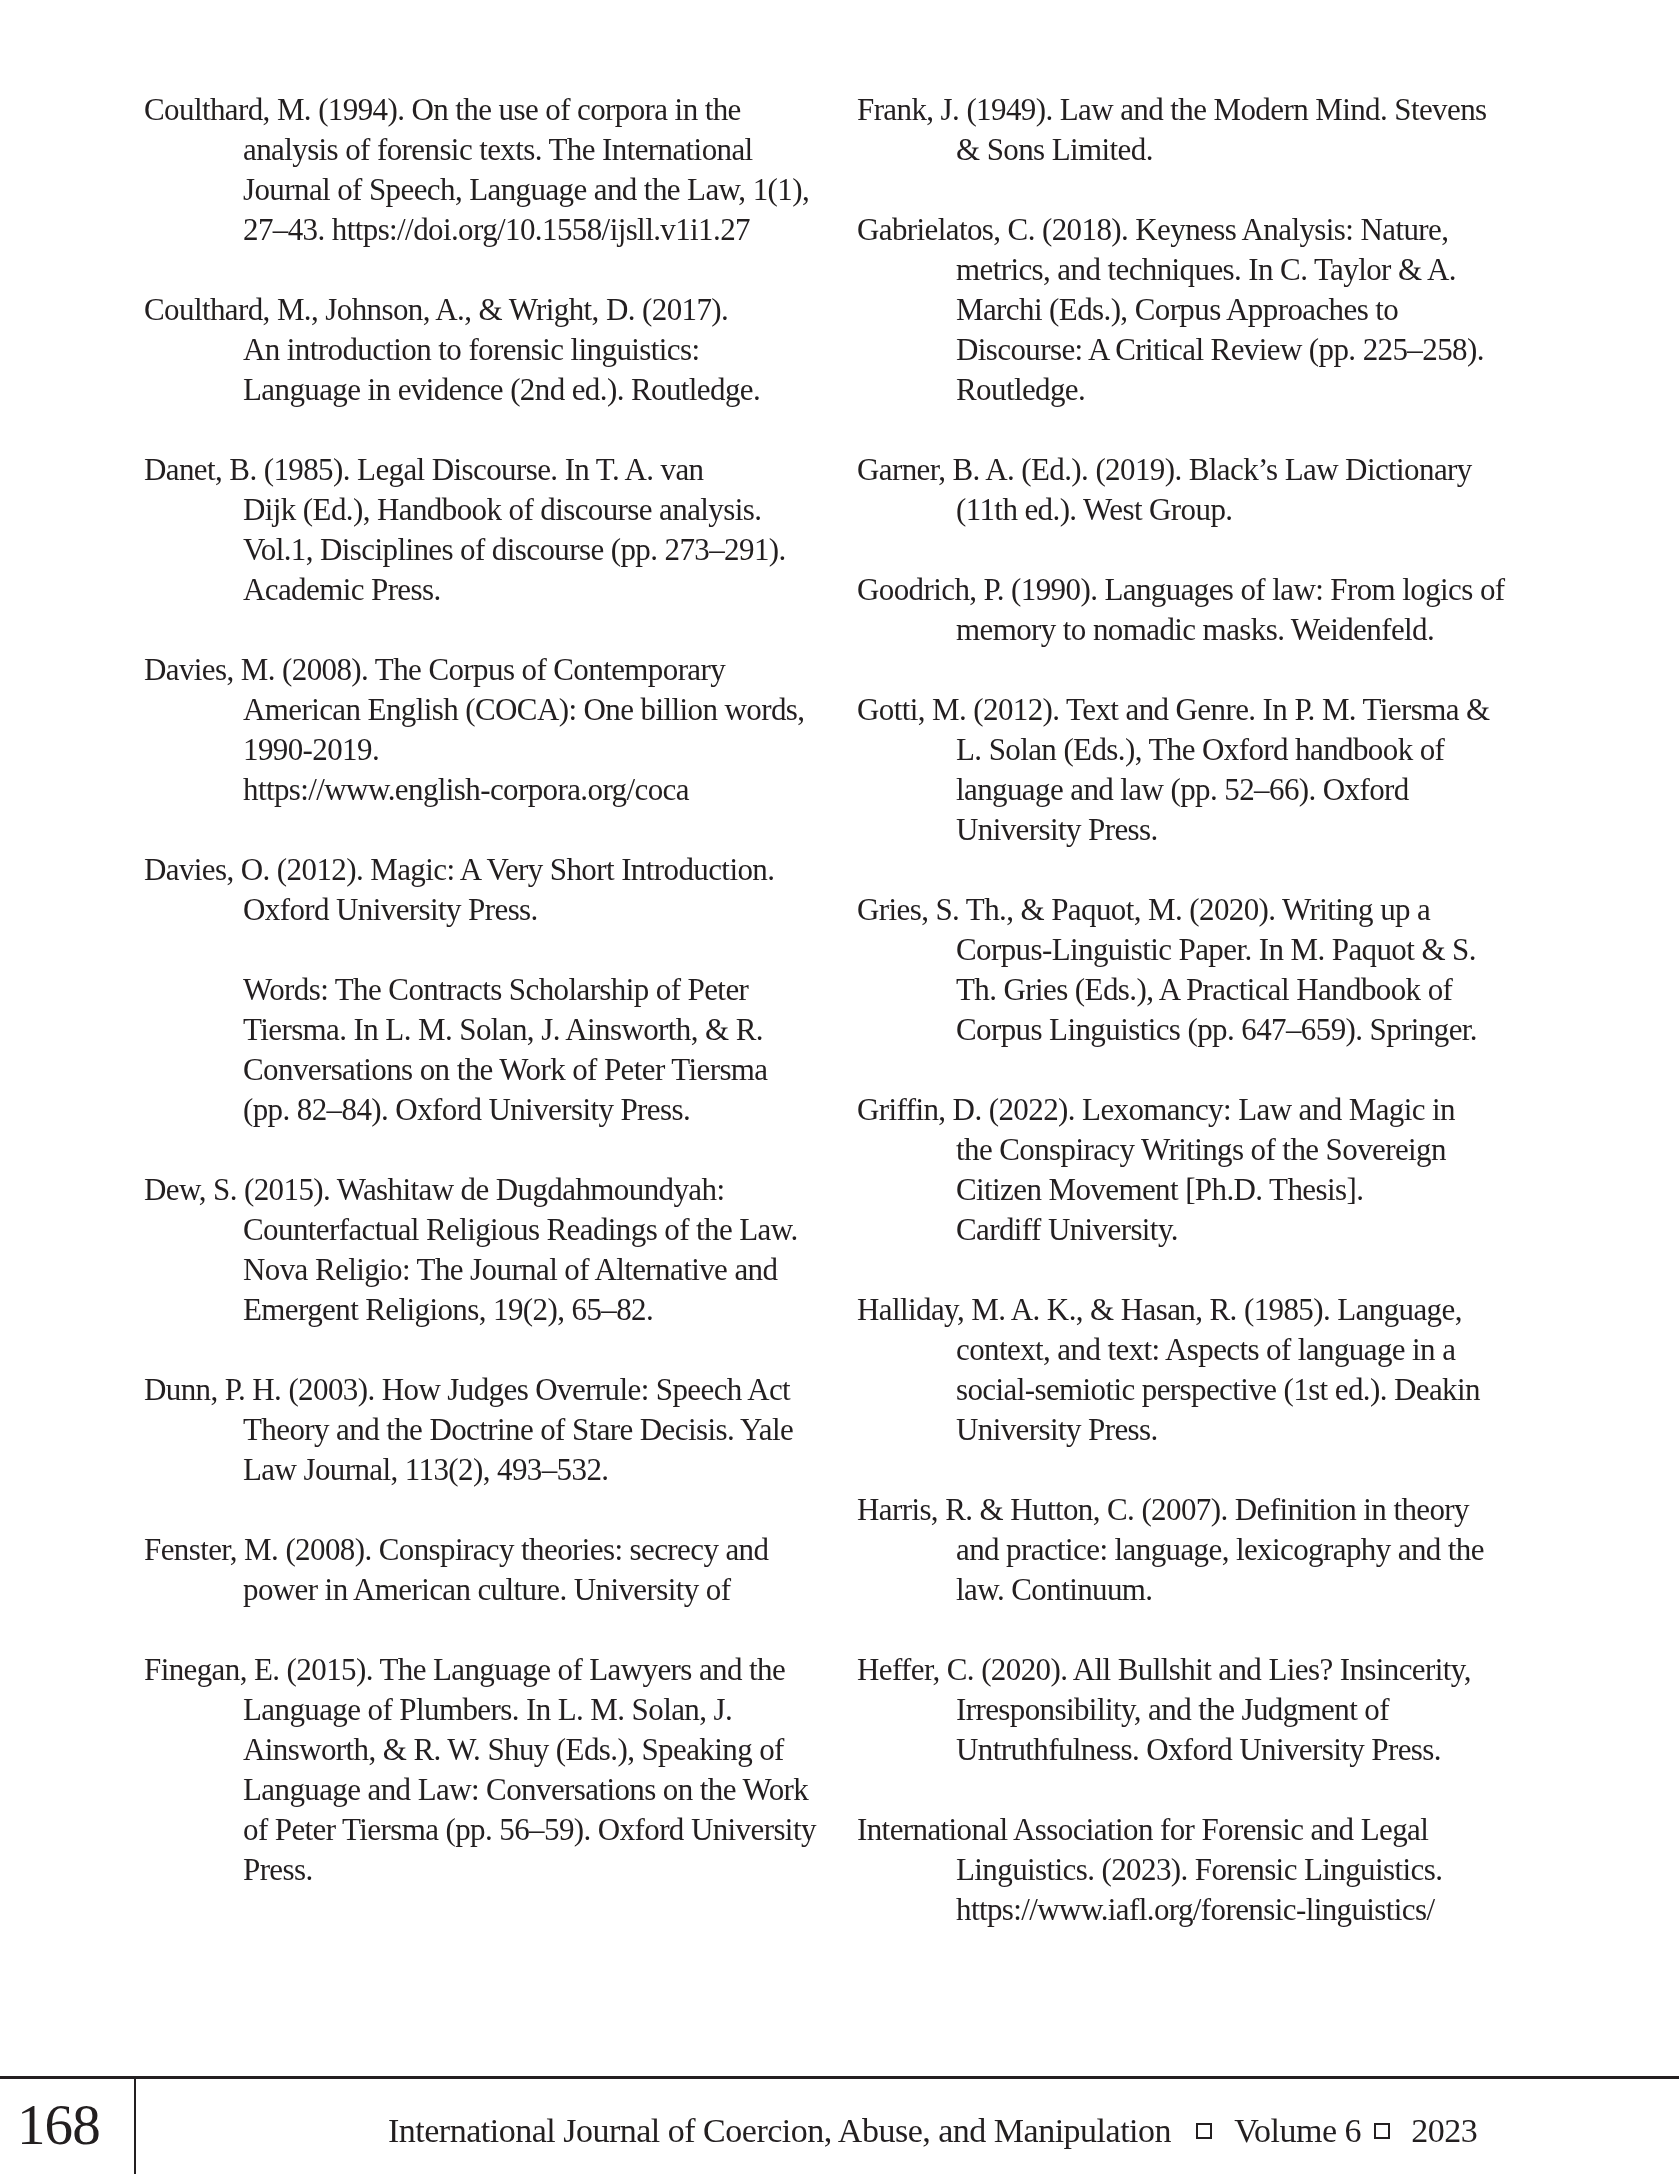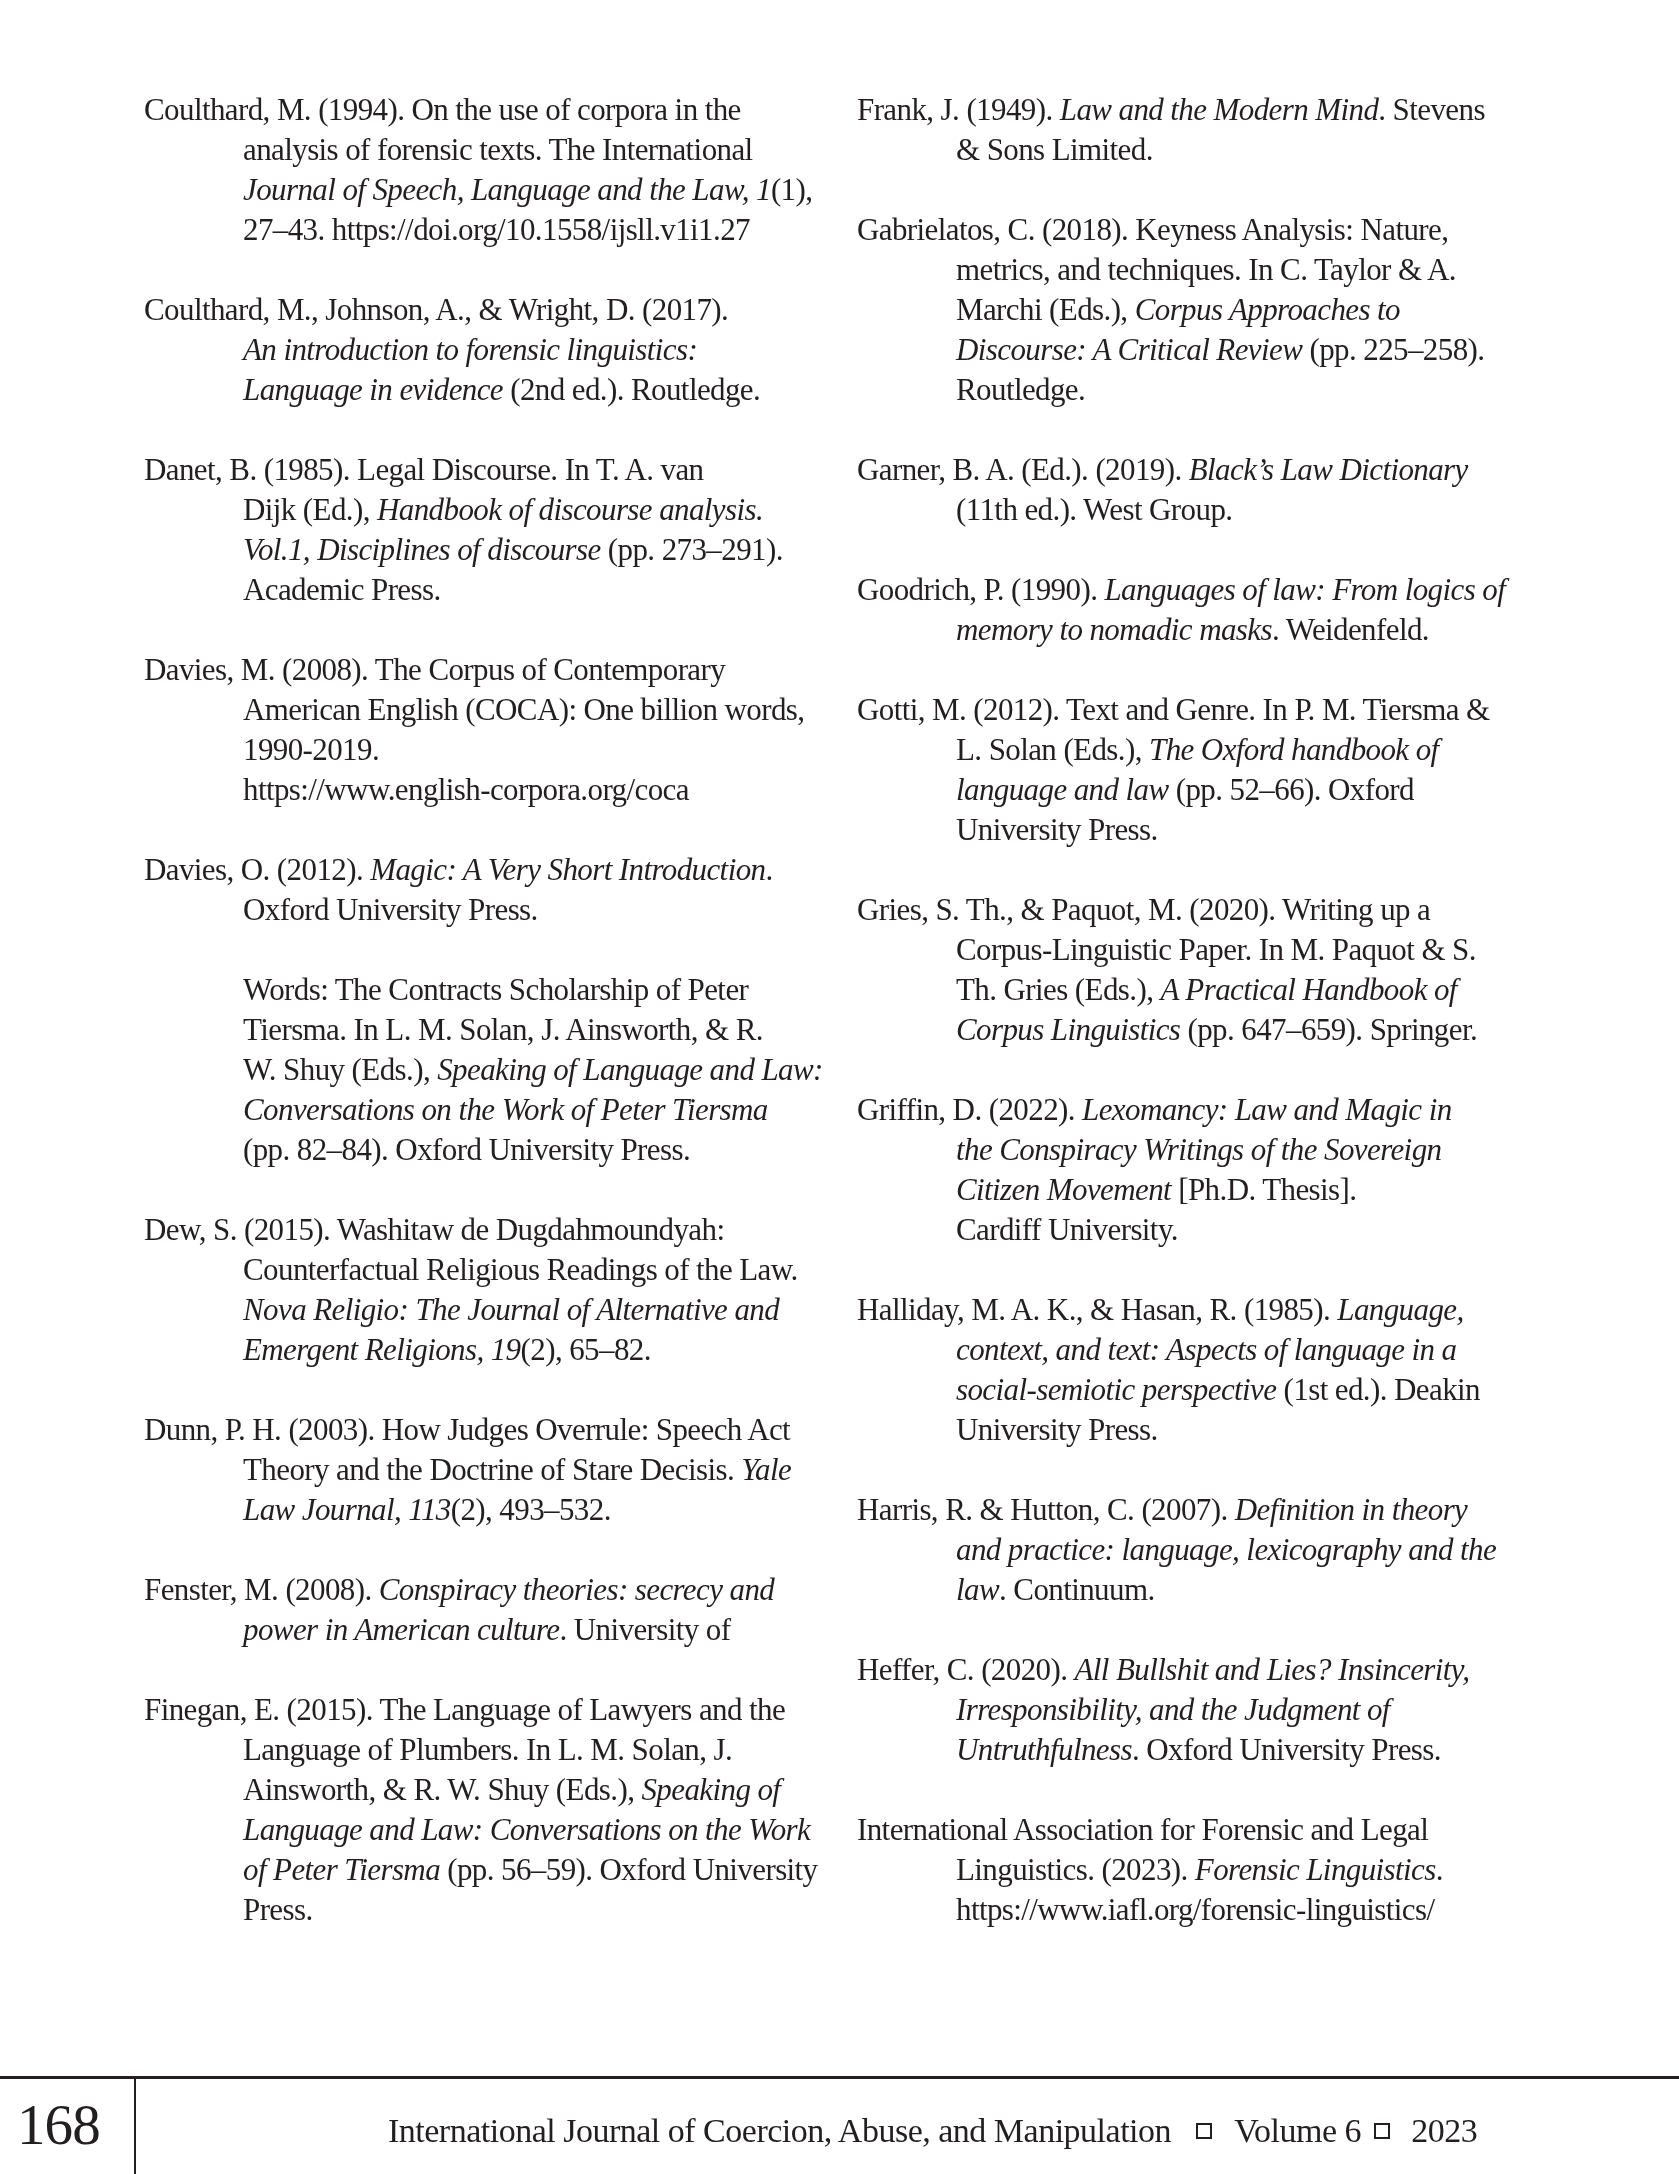--- a/index.html
+++ b/index.html
@@ -4,21 +4,21 @@
 <style>
   html, body { margin: 0; padding: 0; background: #ffffff; }
   body { width: 1680px; height: 2174px; position: relative; overflow: hidden;
          font-family: "Liberation Serif", "DejaVu Serif", serif; color: #231f20; }
   .col { position: absolute; top: 90px; }
   .col-left { left: 99px; width: 753px; margin-left: 45px; }
   .col-right { left: 857px; width: 753px; }
   .ref { margin: 0 0 40px 0; }
   .line { font-size: 31px; line-height: 40px; white-space: nowrap; letter-spacing: -0.6px; }
   .line.indent { padding-left: 99px; }
-  .it { font-style: italic; }
+  .it { }
   .footer-rule { position: absolute; left: 0; right: 0; top: 2076px; height: 2.8px; background: #231f20; }
   .footer-divider { position: absolute; left: 134px; top: 2078px; width: 1.9px; height: 96px; background: #231f20; }
   .page-number { position: absolute; left: 17px; top: 2092px; font-size: 57px; line-height: 66px; letter-spacing: -0.9px; }
   .running-footer { position: absolute; left: 388px; top: 2110px; font-size: 34px; line-height: 41px; white-space: nowrap; letter-spacing: -0.5px; display: flex; align-items: center; }
   .sep-box { display: inline-block; width: 12.2px; height: 12.2px; border: 2.4px solid #231f20; margin: 0 22.6px 0 24.5px; position: relative; top: 0.9px; }
   .sep-box.second { margin: 0 21px 0 13px; }
 </style>
 </head>
 <body>
 
@@ -46,21 +46,20 @@
       <div class="line indent"><span>1990-2019.</span></div>
       <div class="line indent"><span>https://www.english-corpora.org/coca</span></div>
     </div>
     <div class="ref">
       <div class="line"><span>Davies, O. (2012). </span><span class="it">Magic: A Very Short Introduction</span><span>.</span></div>
       <div class="line indent"><span>Oxford University Press.</span></div>
     </div>
     <div class="ref">
       <div class="line indent"><span>Words: The Contracts Scholarship of Peter</span></div>
       <div class="line indent"><span>Tiersma. In L. M. Solan, J. Ainsworth, &amp; R.</span></div>
-      <div class="line indent"><span>W. Shuy (Eds.), </span><span class="it">Speaking of Language and Law:</span></div>
       <div class="line indent"><span class="it">Conversations on the Work of Peter Tiersma</span></div>
       <div class="line indent"><span>(pp. 82–84). Oxford University Press.</span></div>
     </div>
     <div class="ref">
       <div class="line"><span>Dew, S. (2015). Washitaw de Dugdahmoundyah:</span></div>
       <div class="line indent"><span>Counterfactual Religious Readings of the Law.</span></div>
       <div class="line indent"><span class="it">Nova Religio: The Journal of Alternative and</span></div>
       <div class="line indent"><span class="it">Emergent Religions, 19</span><span>(2), 65–82.</span></div>
     </div>
     <div class="ref">

